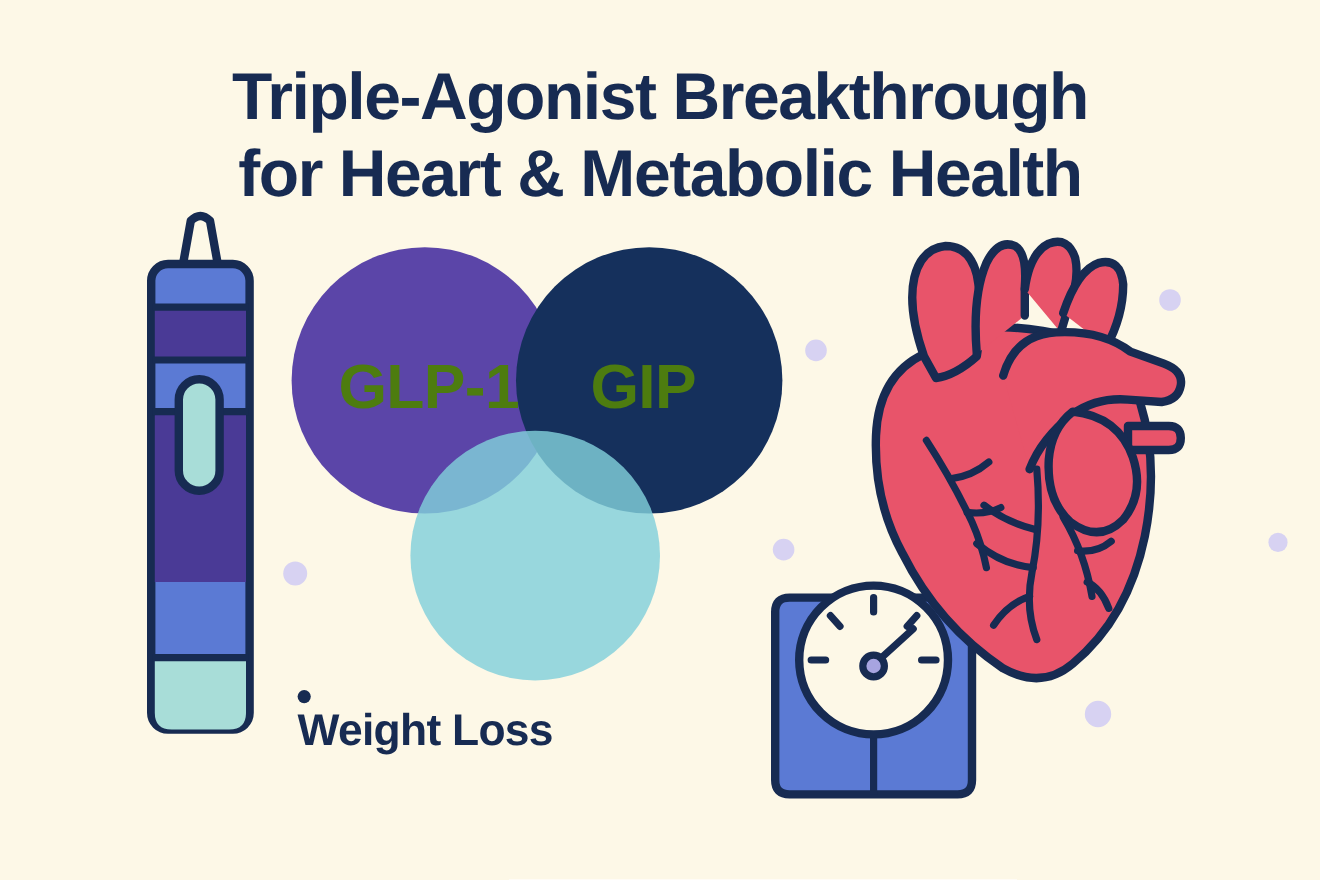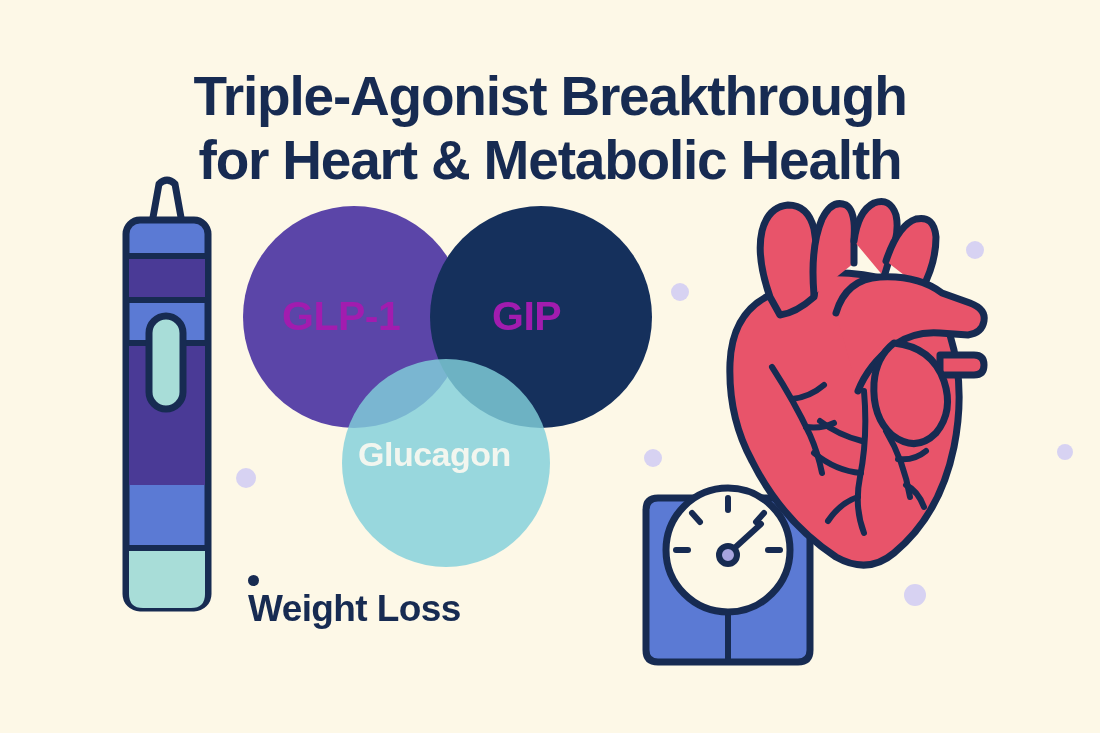--- a/index.html
+++ b/index.html
@@ -15,21 +15,21 @@
     width: 1100px;
     height: 733px;
     background: #fdf8e7;
     overflow: hidden;
   }
 
   
   .title-block {
     position: absolute;
     left: 0;
-    top: 64px;
+    top: 48px;
     width: 1100px;
     text-align: center;
     z-index: 6;
   }
   .title-line {
     display: block;
     font-family: "Liberation Sans", sans-serif;
     font-weight: bold;
     font-size: 55px;
     line-height: 64px;
@@ -58,22 +58,22 @@
   .venn-circle {
     position: absolute;
     border-radius: 50%;
     display: flex;
     align-items: center;
     justify-content: center;
   }
   .venn-label {
     font-family: "Liberation Sans", sans-serif;
     font-weight: bold;
-    font-size: 41px;
-    color: #a21caf;
+    font-size: 52px;
+    color: #4d7c0f;
     letter-spacing: -0.5px;
     white-space: nowrap;
     z-index: 3;
   }
   .c-glp1 {
     left: 13px;
     top: 11px;
     width: 222px;
     height: 222px;
     background: #5b45a8;
@@ -204,21 +204,20 @@
     </svg>
   </div>
 
   <div class="venn">
     <div class="venn-circle c-glp1"></div>
     <div class="venn-circle c-gip"></div>
     <div class="venn-circle c-glucagon"></div>
     <div class="venn-text-layer">
       <span class="venn-label lbl-glp1">GLP-1</span>
       <span class="venn-label lbl-gip">GIP</span>
-      <span class="venn-label lbl-gluc">Glucagon</span>
     </div>
   </div>
 
   <div class="bullets">
     <div class="bullet-row">
       <span class="bullet-dot"></span>
       <span class="bullet-text">Weight Loss</span>
     </div>
   </div>
 

